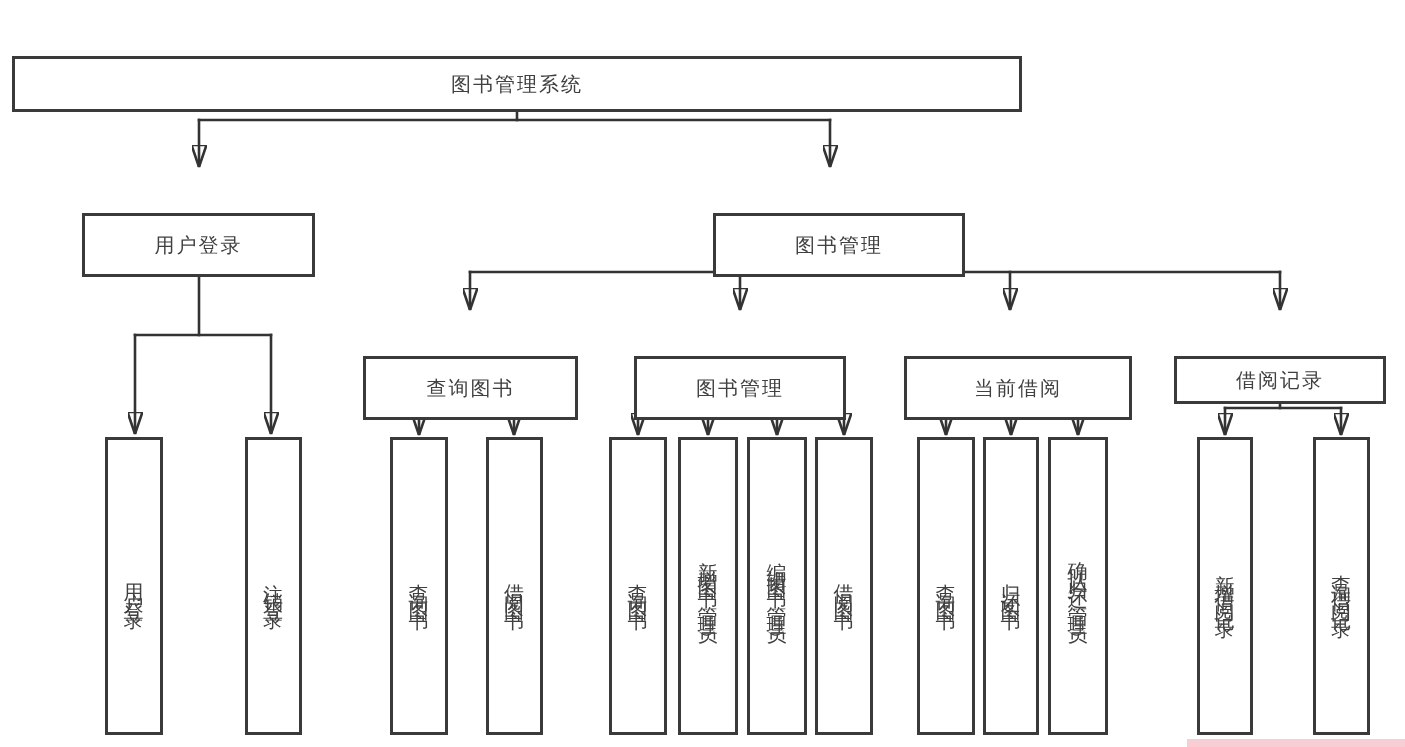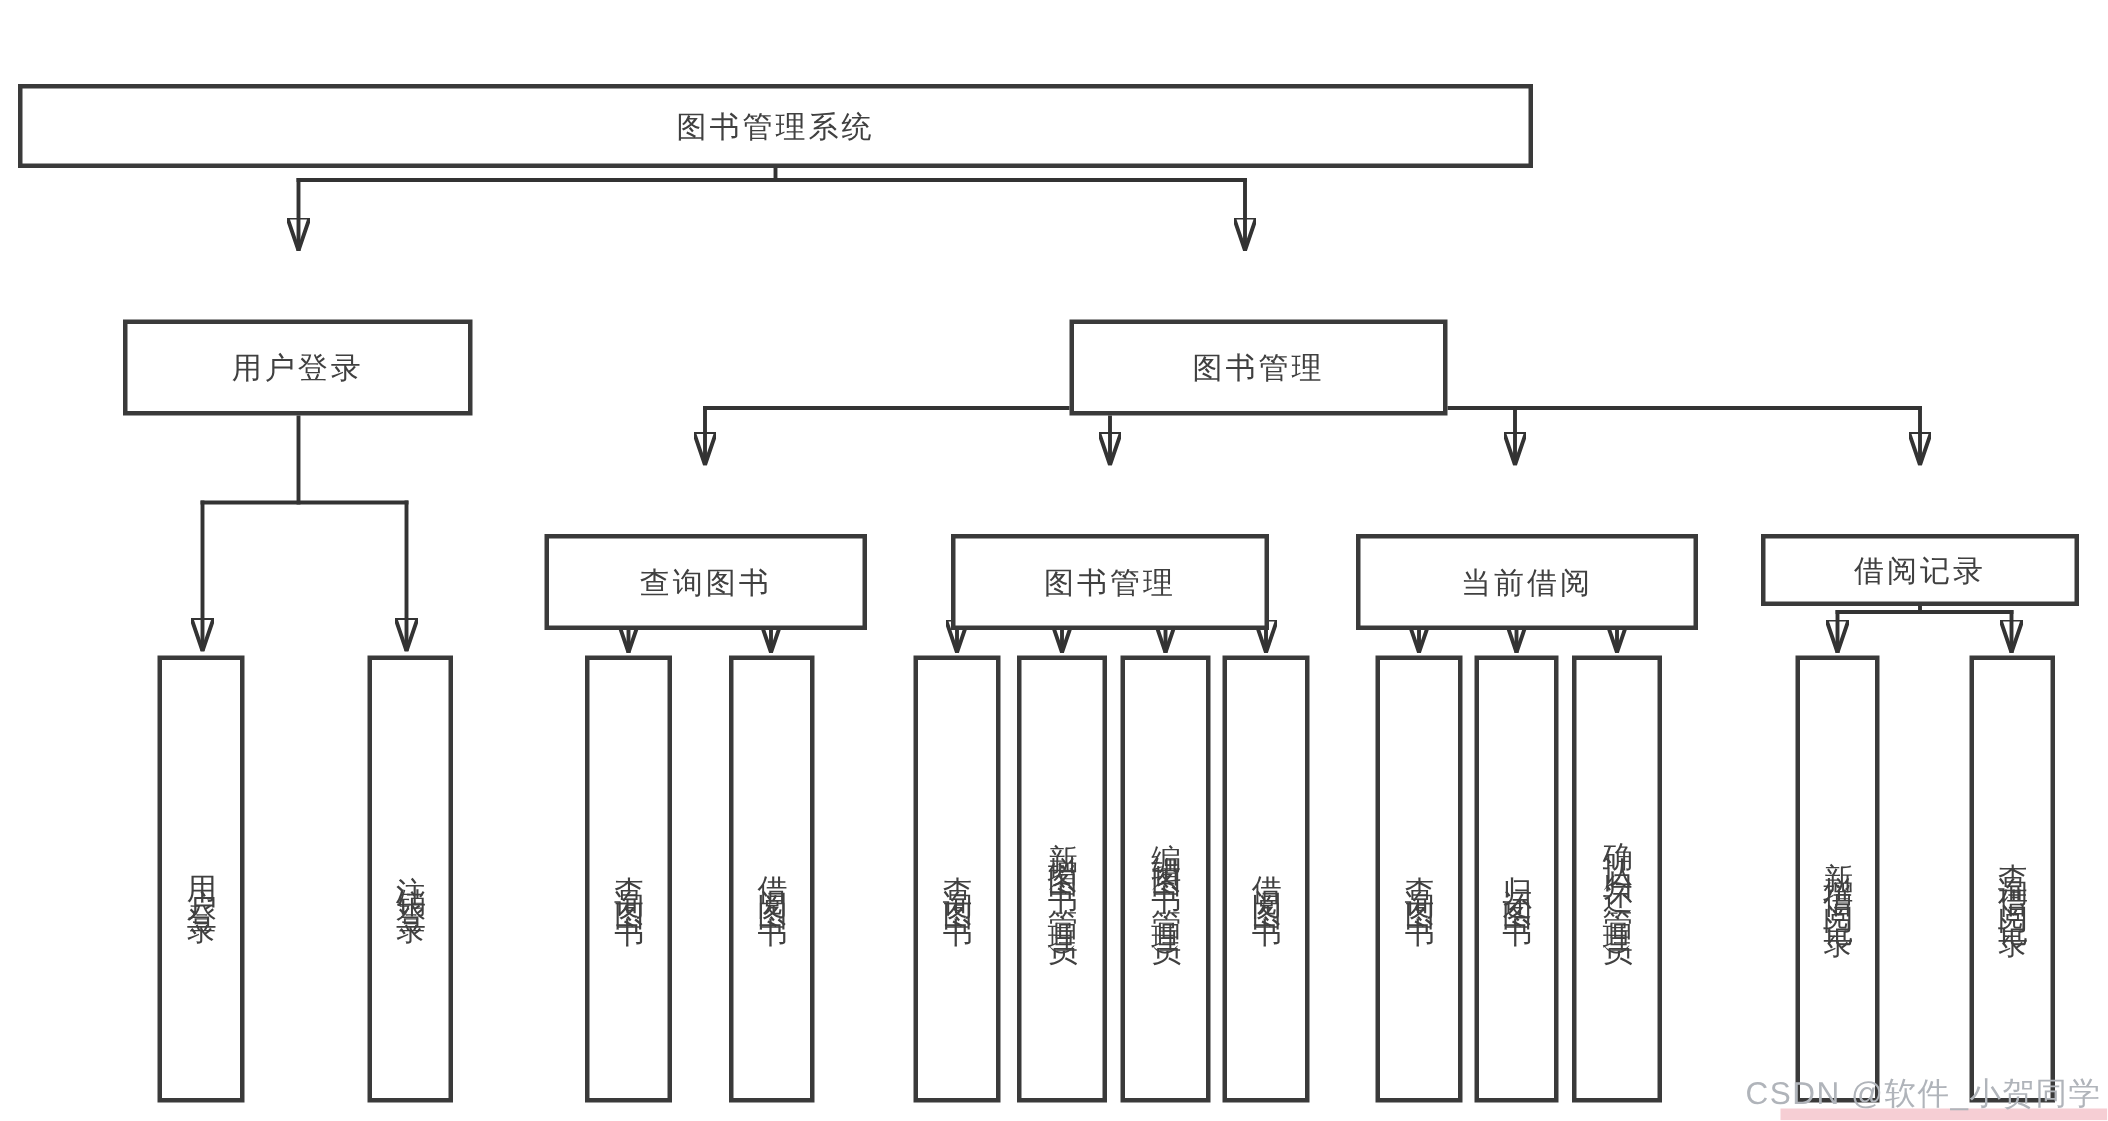--- a/index.html
+++ b/index.html
@@ -183,15 +183,14 @@
   </div>
 
   <div class="box v" style="left:1197px; top:437px; width:56px; height:298px">
     <span>新增借阅记录</span>
   </div>
   <div class="box v" style="left:1313px; top:437px; width:57px; height:298px">
     <span>查询借阅记录</span>
   </div>
 
   <div id="wm-band"></div>
-  <div id="wm-text">CSDN @软件_小贺同学</div>
 
 </div>
 
 </body></html>

